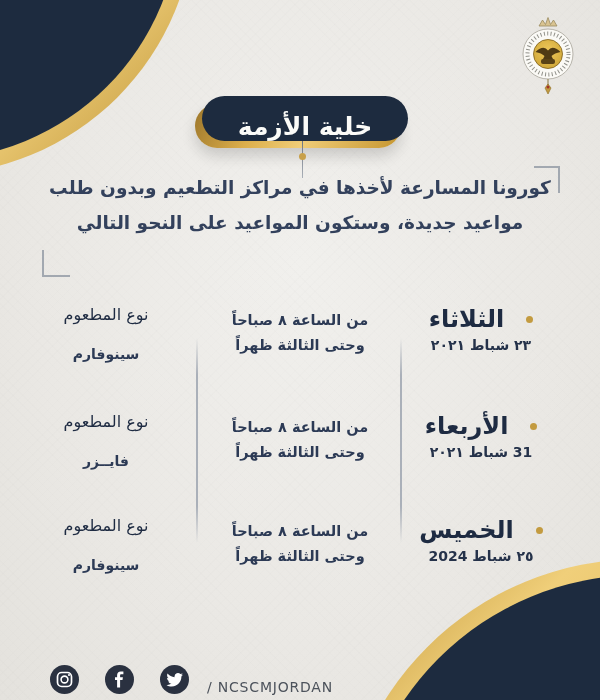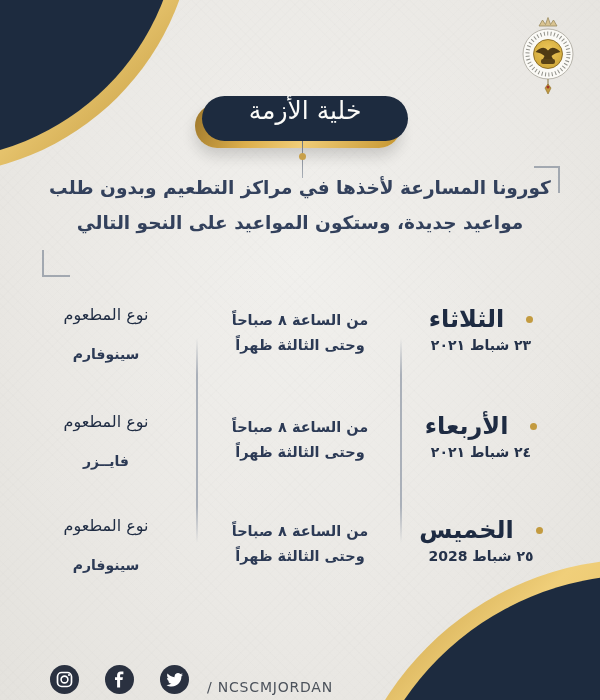--- a/index.html
+++ b/index.html
@@ -28,22 +28,22 @@
   .banner-wrap{position:absolute;left:0;top:0;width:600px;height:160px;}
   .banner-gold{
     position:absolute;left:195px;top:104px;width:206px;height:44px;
     border-radius:23px;
     background:linear-gradient(115deg,#9c762a 0%,#dcae4b 30%,#f0cd78 55%,#c5952f 100%);
     box-shadow:0 8px 14px rgba(40,40,40,.18);
   }
   .banner-navy{
     position:absolute;left:202px;top:96px;width:206px;height:45px;
     border-radius:23px;background:#1d2b3f;
-    display:flex;align-items:flex-start;justify-content:center;
-    color:#fbfbf8;font-size:25px;font-weight:normal;
+    display:flex;align-items:flex-end;justify-content:center;
+    color:#fbfbf8;font-size:25px;font-weight:bold;
   }
   .connector-line{
     position:absolute;left:302px;top:141px;width:1px;height:37px;
     background:linear-gradient(to bottom,#6e7681,#aab0b8);
   }
   .connector-dot{
     position:absolute;left:299px;top:153px;width:7px;height:7px;border-radius:50%;
     background:#c8a04a;
   }
 
@@ -188,39 +188,39 @@
       <div class="vac-name">سينوفارم</div>
     </div>
   </div>
 
   <div class="sched-row row-2">
     <div class="cell-day">
       <div class="day-name">
         <span class="gold-dot"></span>
         <span>الأربعاء</span>
       </div>
-      <div class="day-date">٢٤ شباط ٢٠٢١</div>
+      <div class="day-date">31 شباط ٢٠٢١</div>
     </div>
     <div class="cell-time">
       <div>من الساعة ٨ صباحاً</div>
       <div>وحتى الثالثة ظهراً</div>
     </div>
     <div class="cell-vaccine">
       <div class="vac-label">نوع المطعوم</div>
       <div class="vac-name">فايــزر</div>
     </div>
   </div>
 
   <div class="sched-row row-3">
     <div class="cell-day">
       <div class="day-name">
         <span class="gold-dot"></span>
         <span>الخميس</span>
       </div>
-      <div class="day-date">٢٥ شباط 2028</div>
+      <div class="day-date">٢٥ شباط 2024</div>
     </div>
     <div class="cell-time">
       <div>من الساعة ٨ صباحاً</div>
       <div>وحتى الثالثة ظهراً</div>
     </div>
     <div class="cell-vaccine">
       <div class="vac-label">نوع المطعوم</div>
       <div class="vac-name">سينوفارم</div>
     </div>
   </div>

